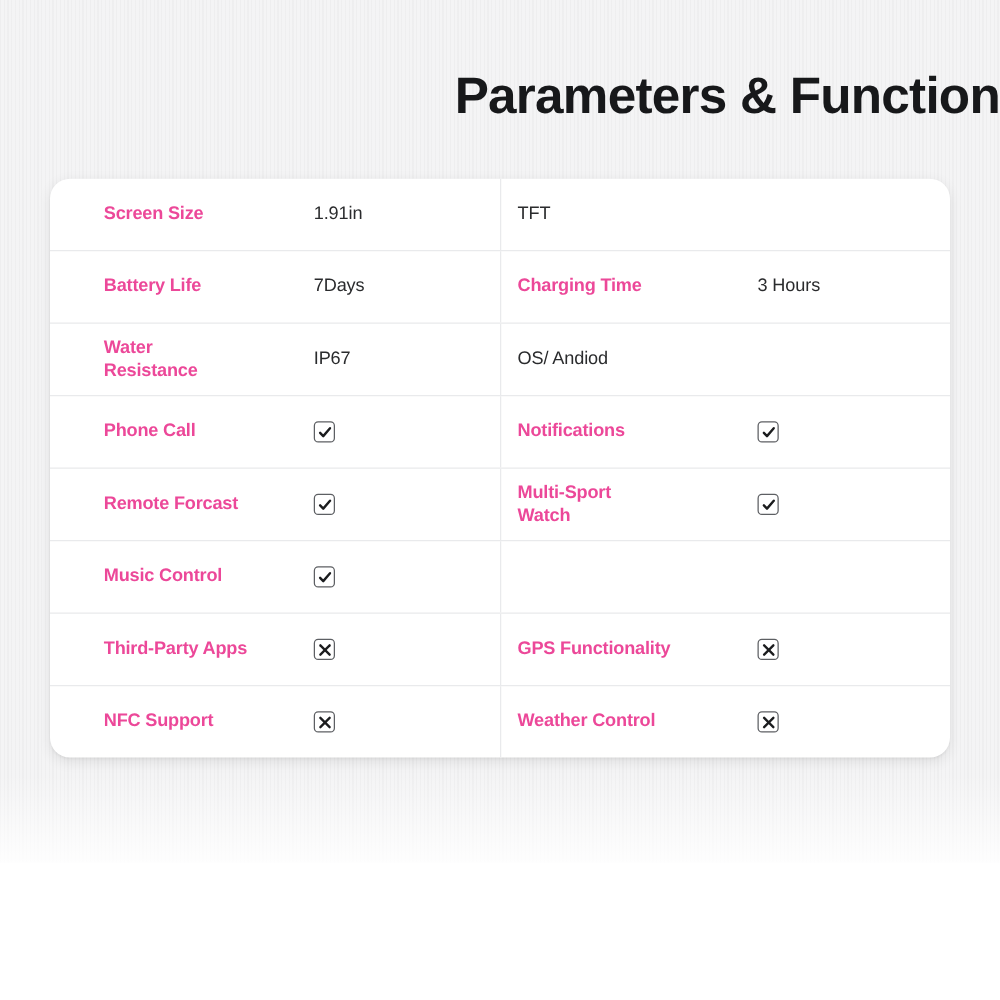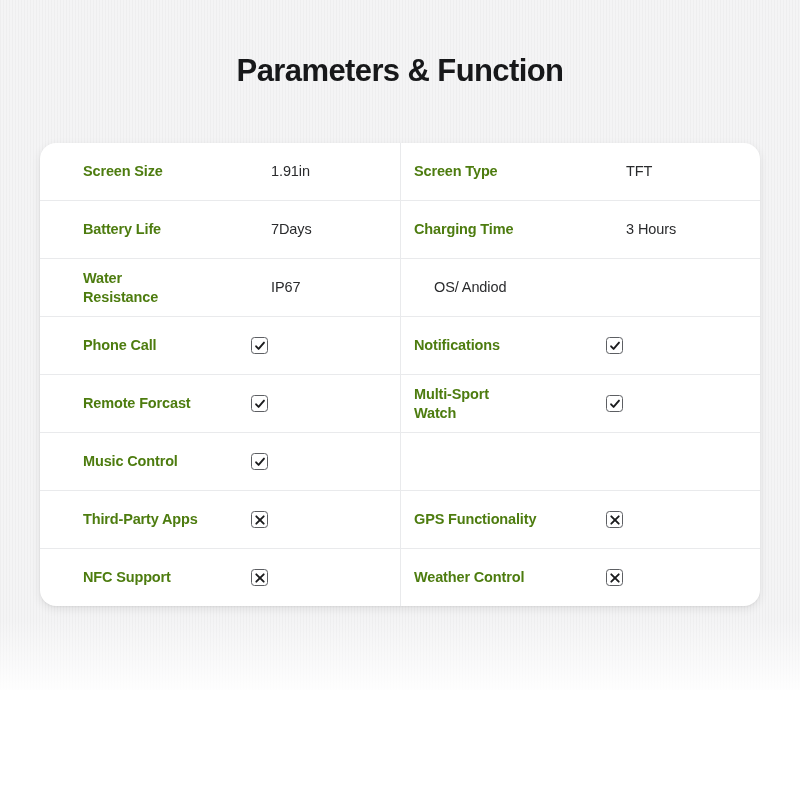--- a/index.html
+++ b/index.html
@@ -44,22 +44,22 @@
     height: 110px;
     background: linear-gradient(to bottom, rgba(255,255,255,0) 0%, #ffffff 72%);
   }
 
   
   .title {
     position: absolute;
     left: 0;
     top: 54px;
     width: 800px;
-    text-align: center;
-    font-size: 31px;
+    text-align: right;
+    font-size: 41px;
     font-weight: bold;
     letter-spacing: -0.6px;
     color: #17181a;
     line-height: 1.12;
   }
 
   
   .card {
     position: absolute;
     left: 40px;
@@ -99,35 +99,34 @@
     border-right: 1px solid #e9eaec;
   }
   .cell.right {
     width: 359px;
     padding-left: 13px;
   }
 
   .cell-label {
     font-size: 14.5px;
     font-weight: bold;
-    color: #4d7c0f;
+    color: #ec4899;
     letter-spacing: -0.15px;
     line-height: 1.28;
     white-space: pre-line;
   }
   .cell.left .cell-label { width: 168px; }
   .cell.right .cell-label { width: 192px; }
 
   .cell-value {
     font-size: 14.5px;
     font-weight: normal;
     color: #2a2b2d;
     letter-spacing: -0.1px;
     line-height: 1.28;
-    margin-left: 20px;
   }
 
   
   .mark-box {
     width: 17px;
     height: 17px;
     border: 1.6px solid #5d5f63;
     border-radius: 3.5px;
     box-sizing: border-box;
     display: flex;
@@ -157,21 +156,20 @@
   <div class="title">Parameters &amp; Function</div>
 
   <div class="card">
     <div class="table" id="spec-table">
         <div class="row">
           <div class="cell left">
             <div class="cell-label">Screen Size</div>
             <div class="cell-value">1.91in</div>
           </div>
           <div class="cell right">
-            <div class="cell-label">Screen Type</div>
             <div class="cell-value">TFT</div>
           </div>
         </div>
         <div class="row">
           <div class="cell left">
             <div class="cell-label">Battery Life</div>
             <div class="cell-value">7Days</div>
           </div>
           <div class="cell right">
             <div class="cell-label">Charging Time</div>

